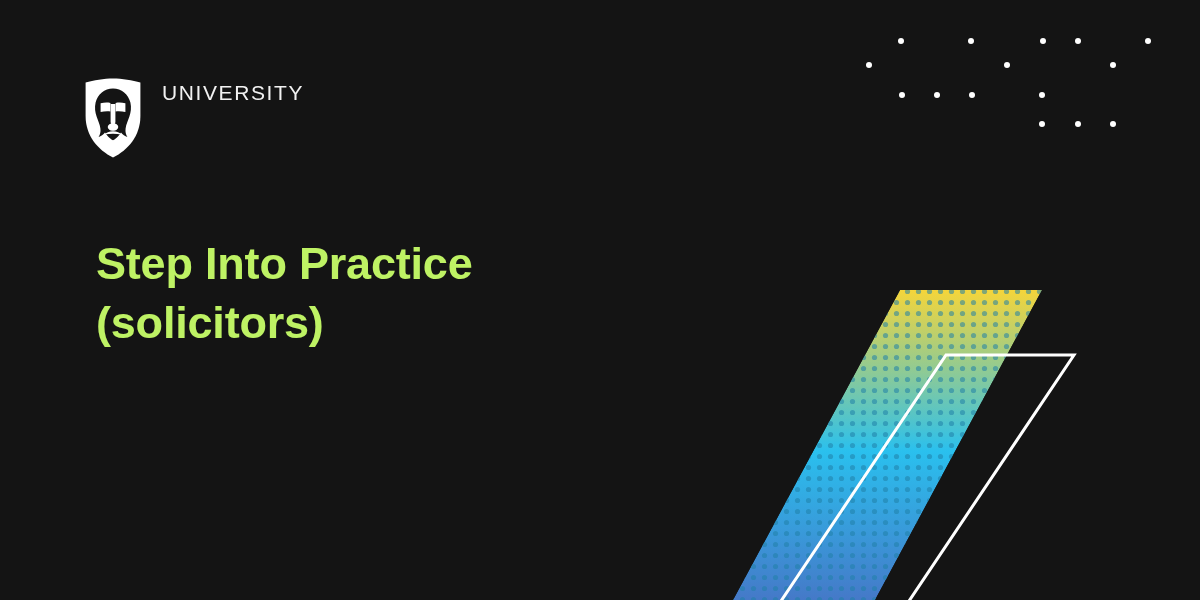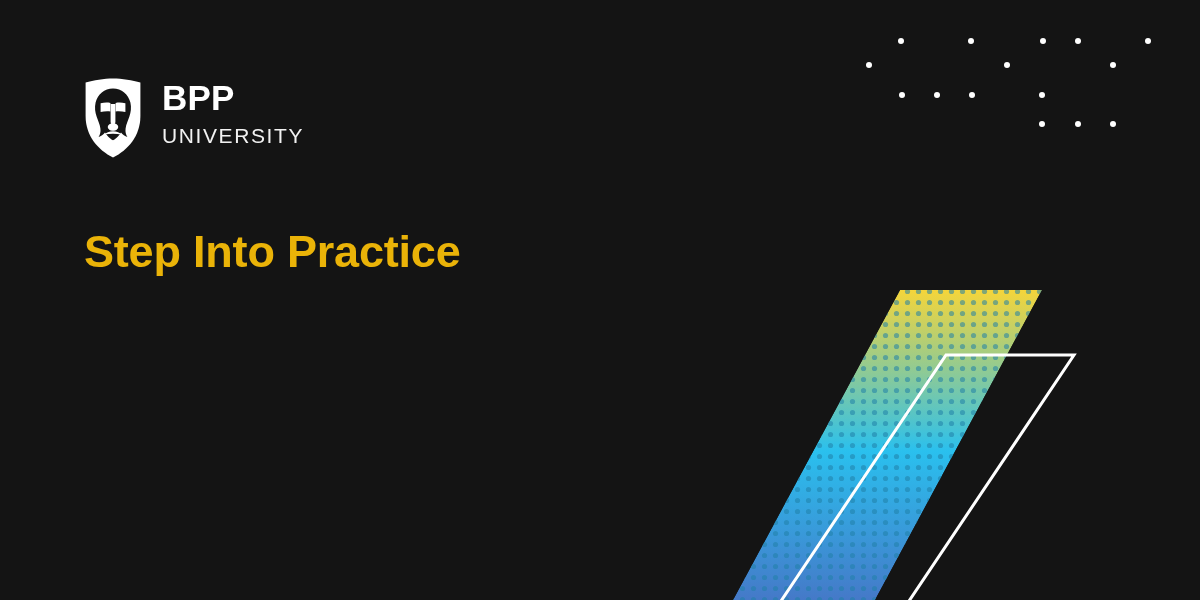--- a/index.html
+++ b/index.html
@@ -74,23 +74,23 @@
 
   
   .headline {
     position: absolute;
     left: 84px;
     top: 222px;
     width: 620px;
     font-size: 45px;
     font-weight: 700;
     line-height: 1.32;
-    color: #eab308;
+    color: #bef264;
     letter-spacing: -0.2px;
-    margin: 0;
+    margin: 12px;
   }
   .headline .hl-line { display: block; }
 
   
   .artwork {
     position: absolute;
     right: 0;
     bottom: 0;
     width: 520px;
     height: 330px;
@@ -165,22 +165,22 @@
                C42.2 46.4 44.0 42.8 45.4 38.6
                C46.8 34.4 47.6 29.8 46.4 24.6
                C44.5 16.5 37.5 10.5 29 10.5 Z"></path>
       <path fill="#ffffff" d="M16.6 25.2 C20.0 24.4 23.6 24.3 26.4 24.9 L26.4 33.4 C23.4 33.0 19.8 33.2 16.6 34.0 Z"></path>
       <path fill="#ffffff" d="M41.4 25.2 C38.0 24.4 34.4 24.3 31.6 24.9 L31.6 33.4 C34.6 33.0 38.2 33.2 41.4 34.0 Z"></path>
       <path fill="#ffffff" d="M26.6 26.0 L31.4 26.0 L31.4 44.0 C31.4 45.6 30.3 46.6 29.0 46.6 C27.7 46.6 26.6 45.6 26.6 44.0 Z"></path>
       <path fill="#ffffff" d="M29 45.2 C31.9 45.2 34.2 46.9 34.2 49.0 C34.2 51.1 31.9 52.8 29 52.8 C26.1 52.8 23.8 51.1 23.8 49.0 C23.8 46.9 26.1 45.2 29 45.2 Z"></path>
       <path fill="#ffffff" d="M29 53.2 C32.8 53.2 36.0 54.6 37.6 56.6 C34.9 56.0 31.9 55.7 29 55.7 C26.1 55.7 23.1 56.0 20.4 56.6 C22.0 54.6 25.2 53.2 29 53.2 Z"></path>
     </svg>
     <div class="brand-words">
-      <div class="brand-bpp">BPP</div>
       <div class="brand-line">UNIVERSITY</div>
     </div>
   </div>
 
   <h1 class="headline">
     <span class="hl-line">Step Into Practice</span>
+    <span class="hl-line">(solicitors)</span>
   </h1>
 
 </div>
 
 </body></html>

